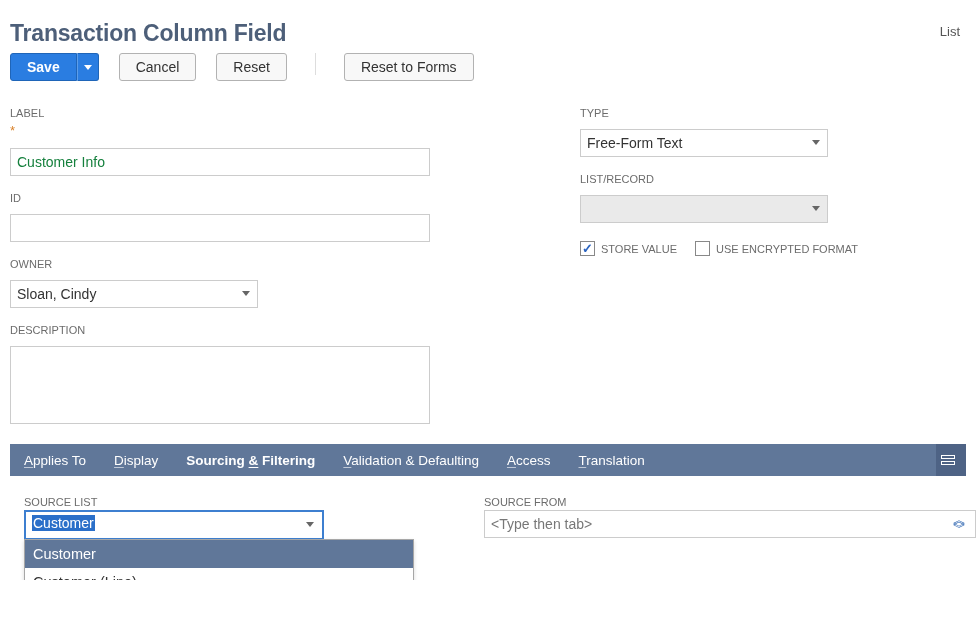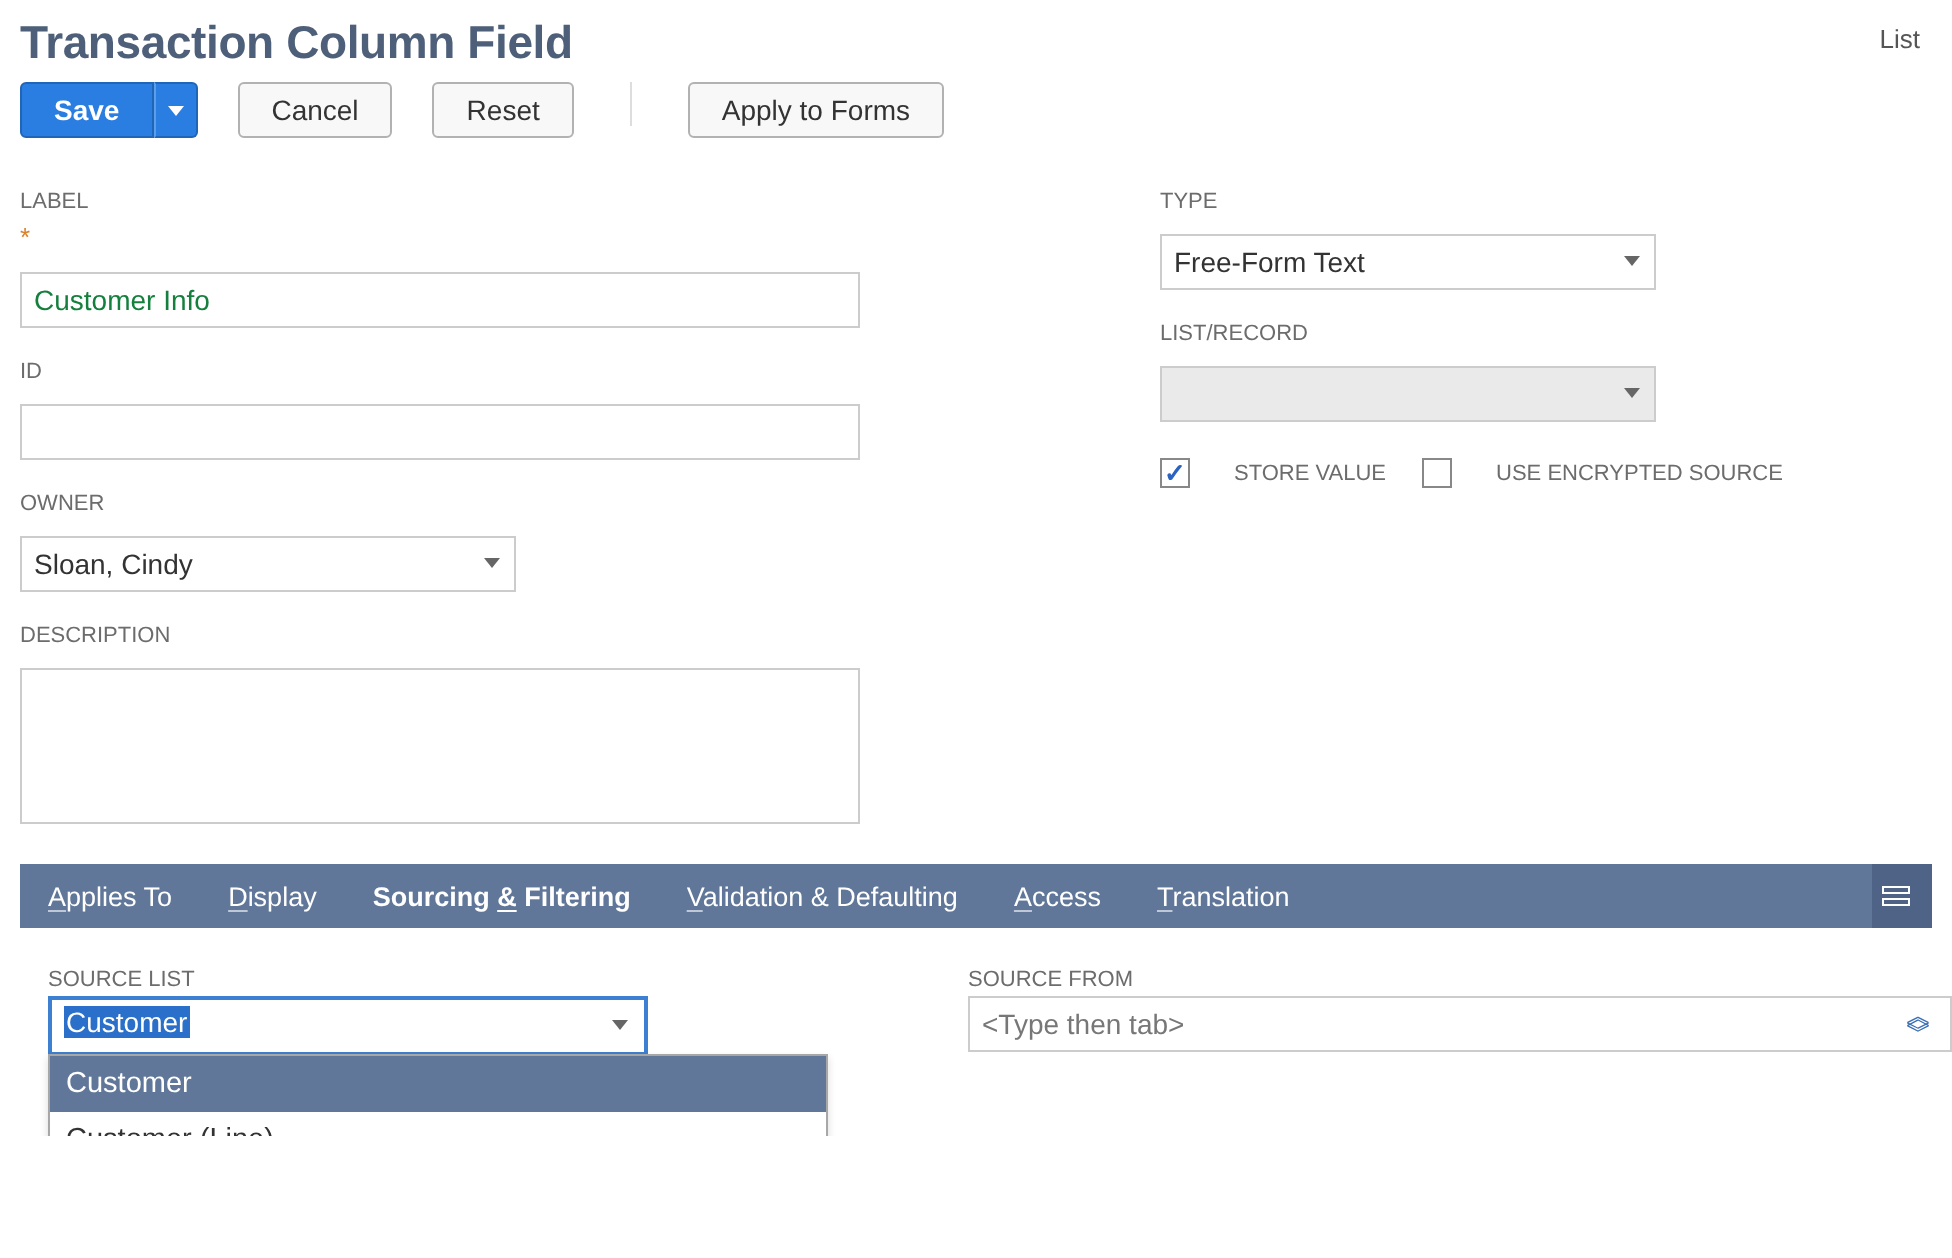--- a/index.html
+++ b/index.html
@@ -8,21 +8,21 @@
       padding: 0;
     }
     body {
       font-family: "Helvetica Neue", Helvetica, Arial, sans-serif;
       font-size: 13px;
       color: #333;
       background: #fff;
       width: 976px;
     }
     .page {
-      padding: 8px 10px 20px 10px;
+      padding: 20px 10px 20px 10px;
       position: relative;
     }
     .header-row {
       display: flex;
       justify-content: space-between;
       align-items: flex-start;
       margin-bottom: 6px;
     }
     .page-title {
       font-size: 23px;
@@ -163,21 +163,21 @@
     }
     .checkbox-row {
       display: flex;
       align-items: center;
       gap: 18px;
       margin-top: 10px;
     }
     .cb-wrap {
       display: flex;
       align-items: center;
-      gap: 22px;
+      gap: 6px;
     }
     .cb {
       width: 15px;
       height: 15px;
       border: 1px solid #888;
       display: flex;
       align-items: center;
       justify-content: center;
       cursor: pointer;
     }
@@ -364,21 +364,21 @@
   <div class="toolbar">
     <div class="save-group">
       <button class="btn btn-primary">Save</button>
       <div class="btn-primary-arrow">
         <div class="tri-down"></div>
       </div>
     </div>
     <button class="btn">Cancel</button>
     <button class="btn">Reset</button>
     <div class="sep"></div>
-    <button class="btn">Apply to Forms</button>
+    <button class="btn">Reset to Forms</button>
   </div>
 
   <div class="form-2col">
     <div class="col col-left">
       <div class="field-label">
         <span>LABEL</span>
           <span class="required-star">*</span>
       </div>
       <input class="text-input" value="Customer Info" style="">
 
@@ -408,21 +408,21 @@
         <div class="chev tri-down-dark"></div>
       </div>
 
       <div class="checkbox-row">
         <div class="cb-wrap">
           <div class="cb checked"></div>
           <span class="cb-label">STORE VALUE</span>
         </div>
         <div class="cb-wrap">
           <div class="cb"></div>
-          <span class="cb-label">USE ENCRYPTED SOURCE</span>
+          <span class="cb-label">USE ENCRYPTED FORMAT</span>
         </div>
       </div>
     </div>
   </div>
 
   <div class="tab-bar">
     <div class="tabs">
       <div class="tab">
           <span><span class="ul">A</span><span>pplies To</span></span>
         </div>

